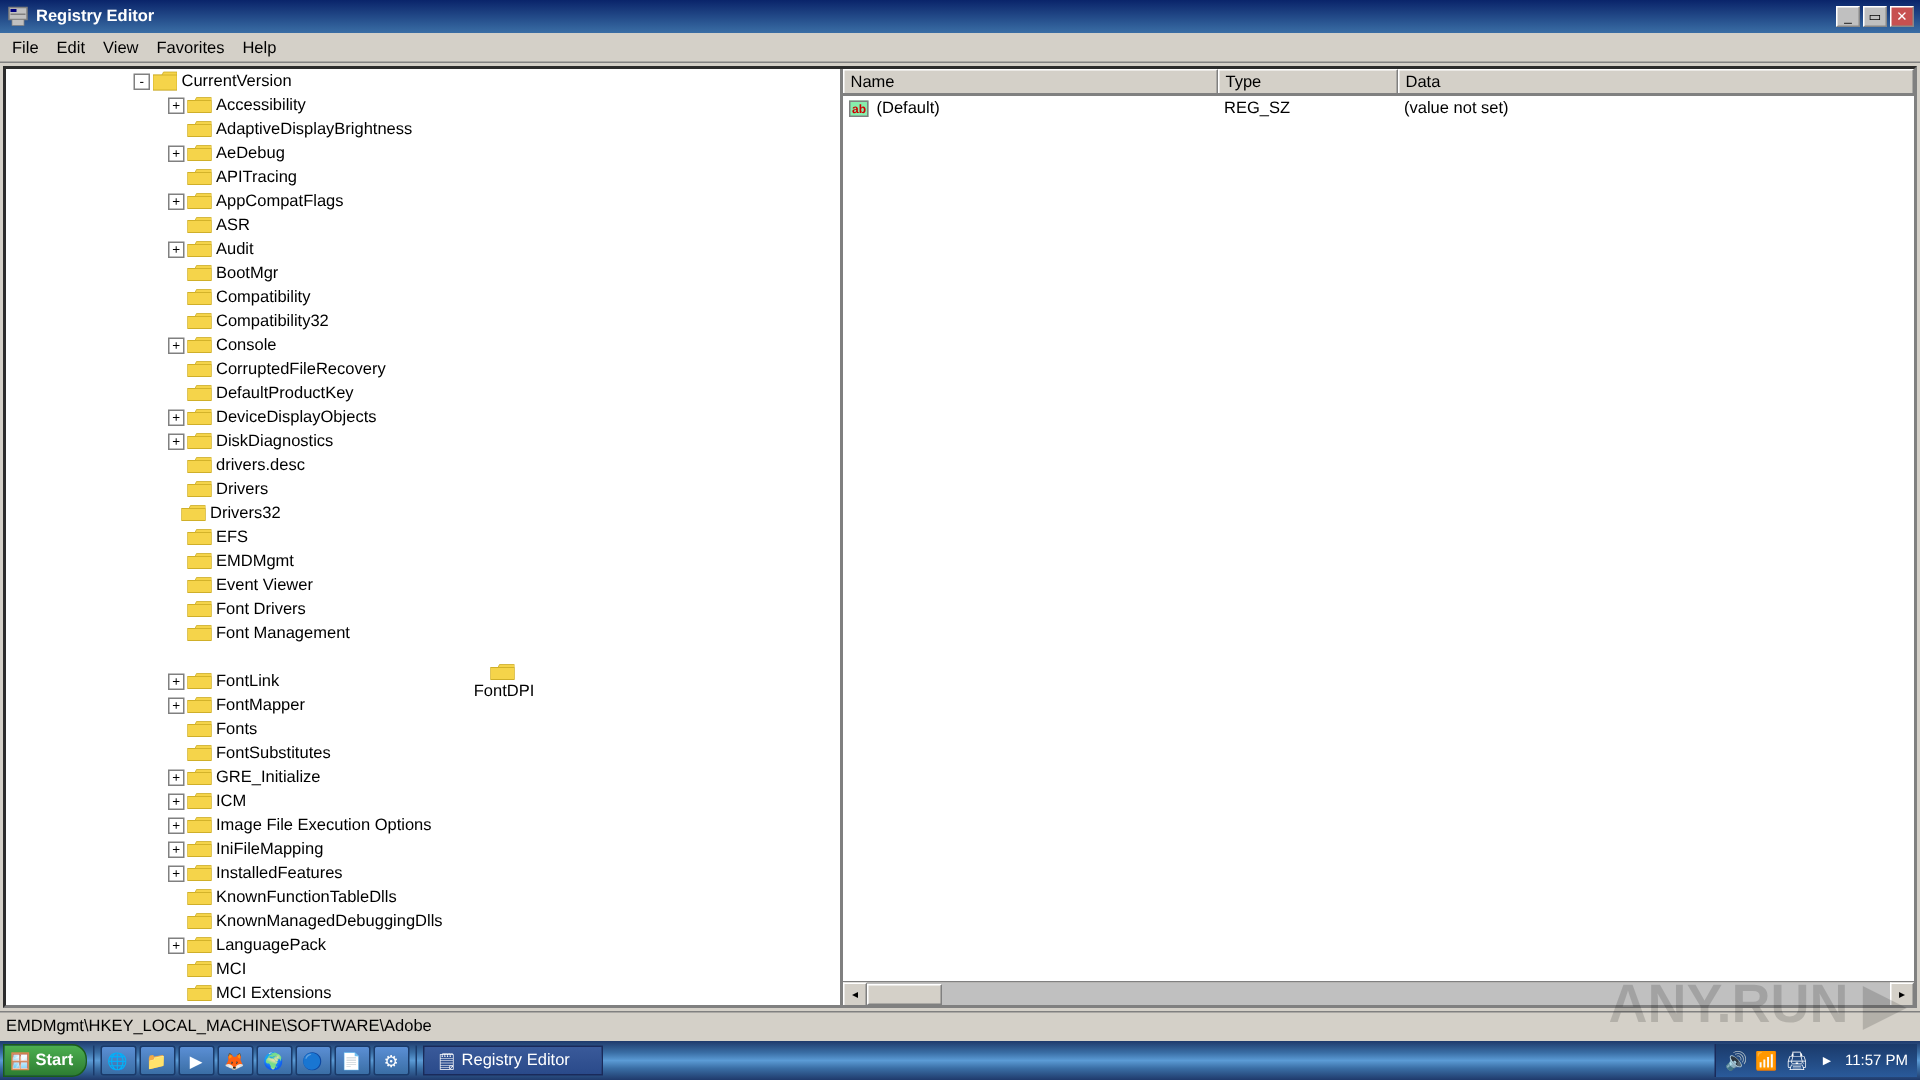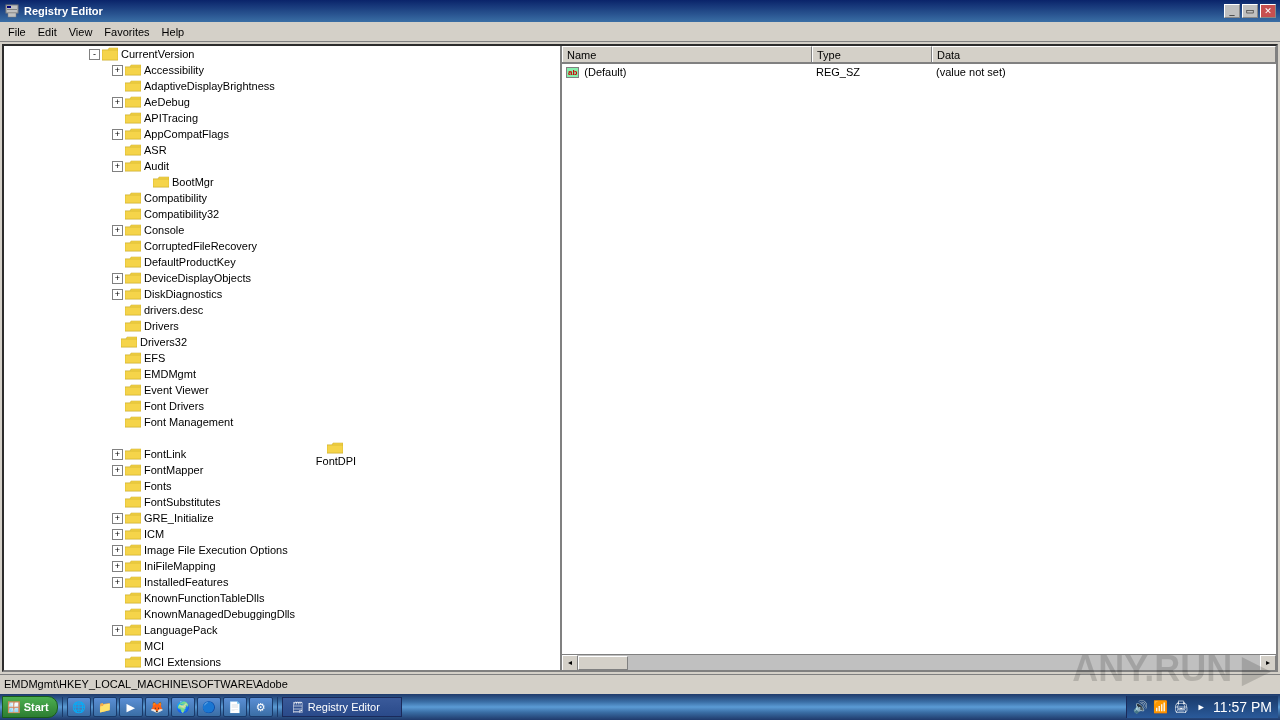--- a/index.html
+++ b/index.html
@@ -289,21 +289,21 @@
       height: 16px;
       display: flex;
       align-items: center;
       justify-content: center;
       font-size: 12px;
       color: white;
     }
 
     .clock {
       color: white;
-      font-size: 14px;
+      font-size: 10px;
       min-width: 40px;
     }
 
     
     .h-scroll {
       height: 16px;
       background: #d4d0c8;
       border-top: 1px solid #808080;
       display: flex;
       align-items: center;
@@ -463,21 +463,21 @@
         <div class="tree-item" style="padding-left: 108px;">
           <span class="expand-btn">+</span>
           <span class="folder-icon">
             <svg width="16" height="14" viewBox="0 0 16 14">
     <path d="M0,4 L5,4 L6,2 L16,2 L16,12 L0,12 Z" fill="#f5d44a" stroke="#c8a820" stroke-width="0.5"></path>
     <rect x="0" y="4" width="16" height="8" fill="#f5d44a" stroke="#c8a820" stroke-width="0.5" rx="0"></rect>
   </svg>
           </span>
           <span>Audit</span>
         </div>
-        <div class="tree-item" style="padding-left: 108px; margin-left: 28px;">
+        <div class="tree-item" style="padding-left: 108px;">
           <span class="expand-placeholder"></span>
           <span class="folder-icon">
             <svg width="16" height="14" viewBox="0 0 16 14">
     <path d="M0,4 L5,4 L6,2 L16,2 L16,12 L0,12 Z" fill="#f5d44a" stroke="#c8a820" stroke-width="0.5"></path>
     <rect x="0" y="4" width="16" height="8" fill="#f5d44a" stroke="#c8a820" stroke-width="0.5" rx="0"></rect>
   </svg>
           </span>
           <span>BootMgr</span>
         </div>
         <div class="tree-item" style="padding-left: 108px;">

